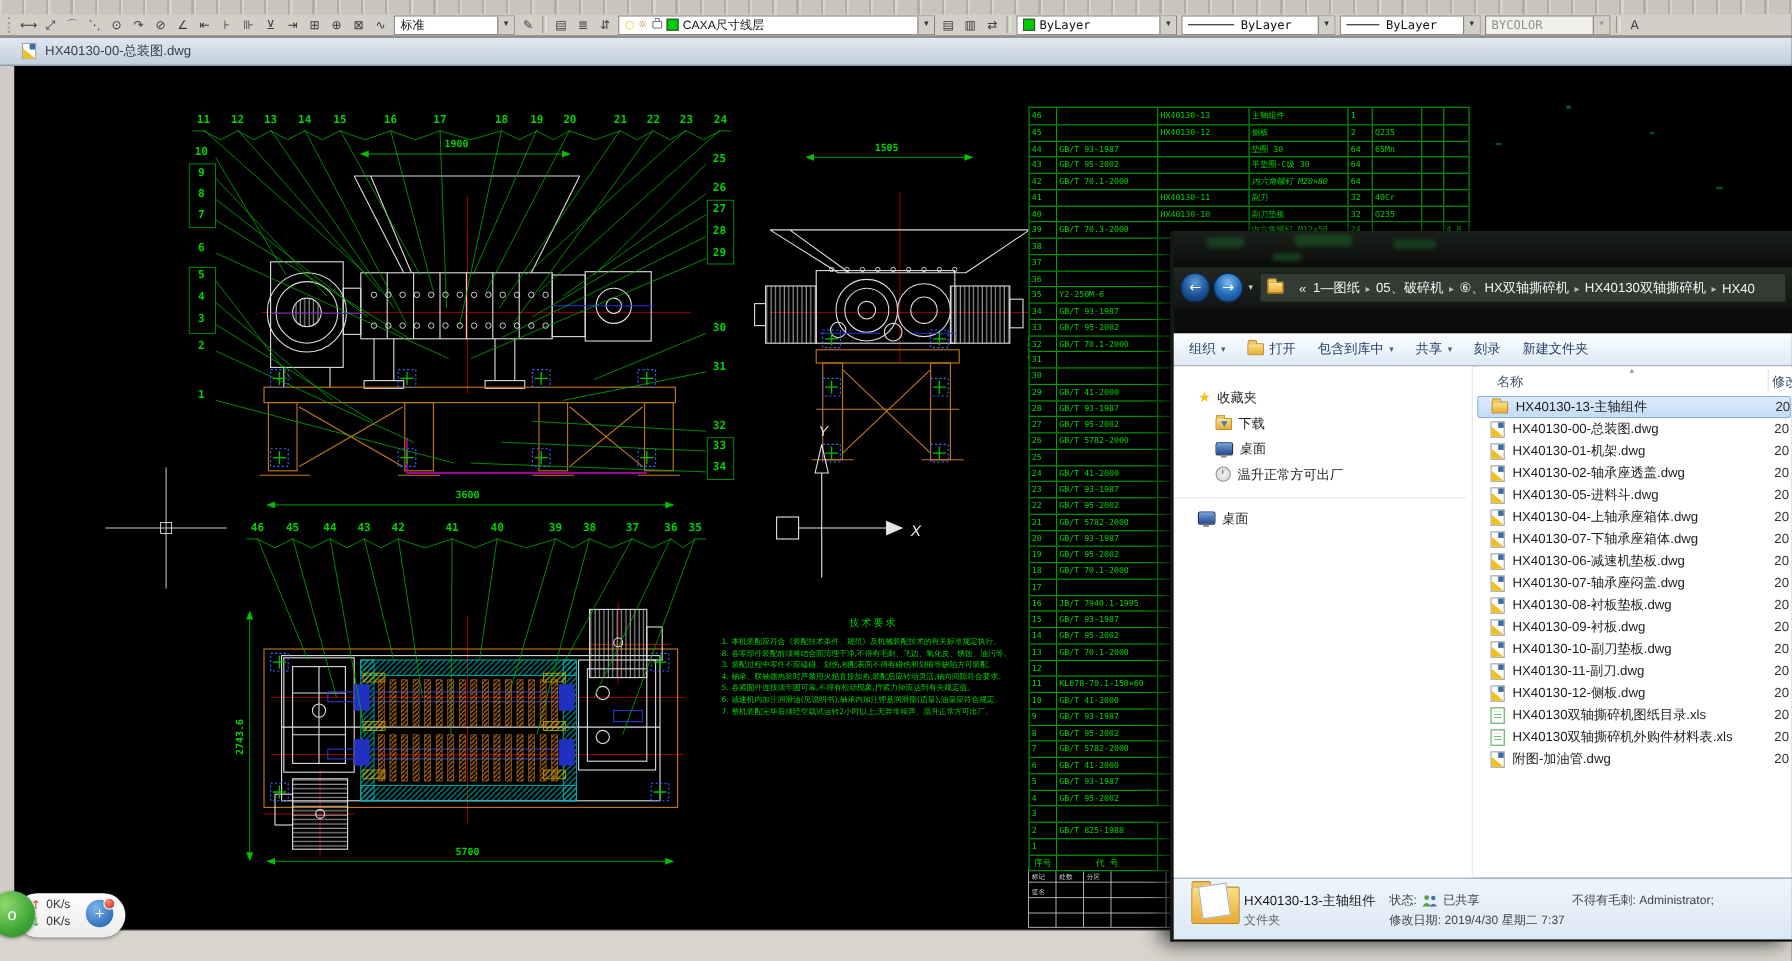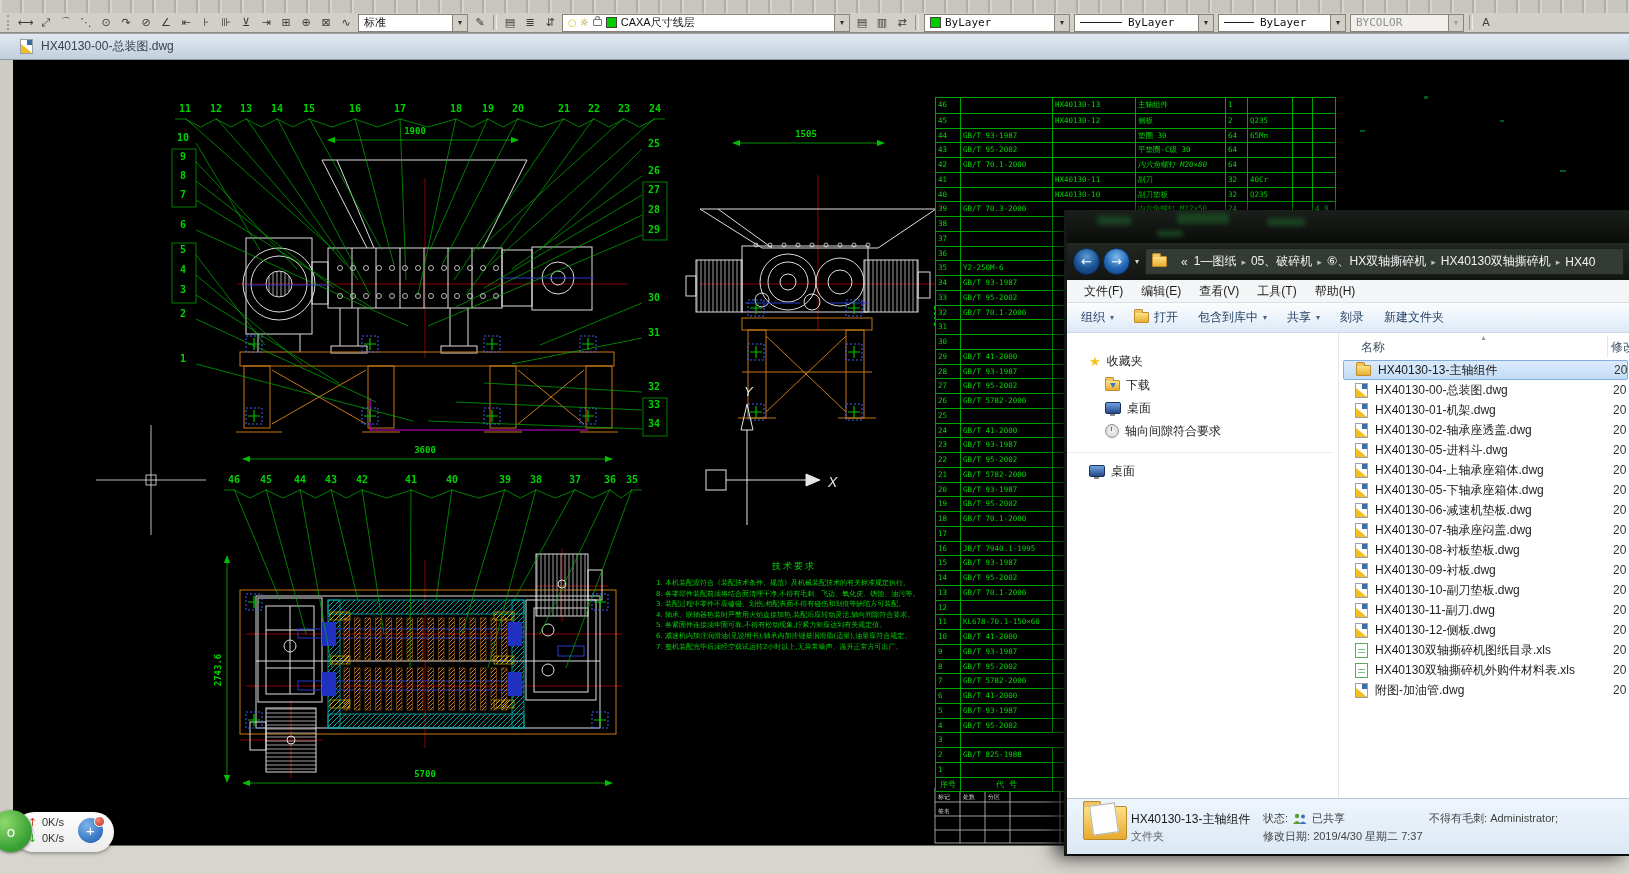--- a/index.html
+++ b/index.html
@@ -1105,27 +1105,20 @@
           <span class="crumb">05、破碎机</span>
           <span class="crumb-sep">▸</span>
           <span class="crumb">⑥、HX双轴撕碎机</span>
           <span class="crumb-sep">▸</span>
           <span class="crumb">HX40130双轴撕碎机</span>
           <span class="crumb-sep">▸</span>
           <span class="crumb">HX40</span>
         </span>
     </div>
   </div>
-  <div class="x-menu" id="menu-bar">
-      <span class="menu-item">文件(F)</span>
-      <span class="menu-item">编辑(E)</span>
-      <span class="menu-item">查看(V)</span>
-      <span class="menu-item">工具(T)</span>
-      <span class="menu-item">帮助(H)</span>
-    </div>
   <div class="x-cmdbar" id="cmd-bar">
       <span class="cmd-item">
         <span>组织</span>
         <span class="dd">▾</span>
       </span>
       <span class="cmd-item">
         <span class="fold"></span>
         <span>打开</span>
       </span>
       <span class="cmd-item">
@@ -1154,21 +1147,21 @@
           <div class="navitem" style="left: 38px; top: 42px;">
             <span class="fold icon-download"></span>
             <span>下载</span>
           </div>
           <div class="navitem" style="left: 38px; top: 65px;">
             <span class="icon-desktop"></span>
             <span>桌面</span>
           </div>
           <div class="navitem" style="left: 38px; top: 88px;">
             <span class="icon-recent"></span>
-            <span>轴向间隙符合要求</span>
+            <span>温升正常方可出厂</span>
           </div>
         </div>
       <div class="sepline"></div>
       <div id="nav-sections">
           <div class="navitem" style="left: 22px; top: 128px;">
             <span class="icon-desktop"></span>
             <span>桌面</span>
           </div>
         </div>
     </div>
@@ -1206,21 +1199,21 @@
             <span class="fname">HX40130-05-进料斗.dwg</span>
             <span class="fdate">20</span>
           </div>
           <div class="frow">
             <span class="fi fi-dwg"></span>
             <span class="fname">HX40130-04-上轴承座箱体.dwg</span>
             <span class="fdate">20</span>
           </div>
           <div class="frow">
             <span class="fi fi-dwg"></span>
-            <span class="fname">HX40130-05-下轴承座箱体.dwg</span>
+            <span class="fname">HX40130-07-下轴承座箱体.dwg</span>
             <span class="fdate">20</span>
           </div>
           <div class="frow">
             <span class="fi fi-dwg"></span>
             <span class="fname">HX40130-06-减速机垫板.dwg</span>
             <span class="fdate">20</span>
           </div>
           <div class="frow">
             <span class="fi fi-dwg"></span>
             <span class="fname">HX40130-07-轴承座闷盖.dwg</span>

